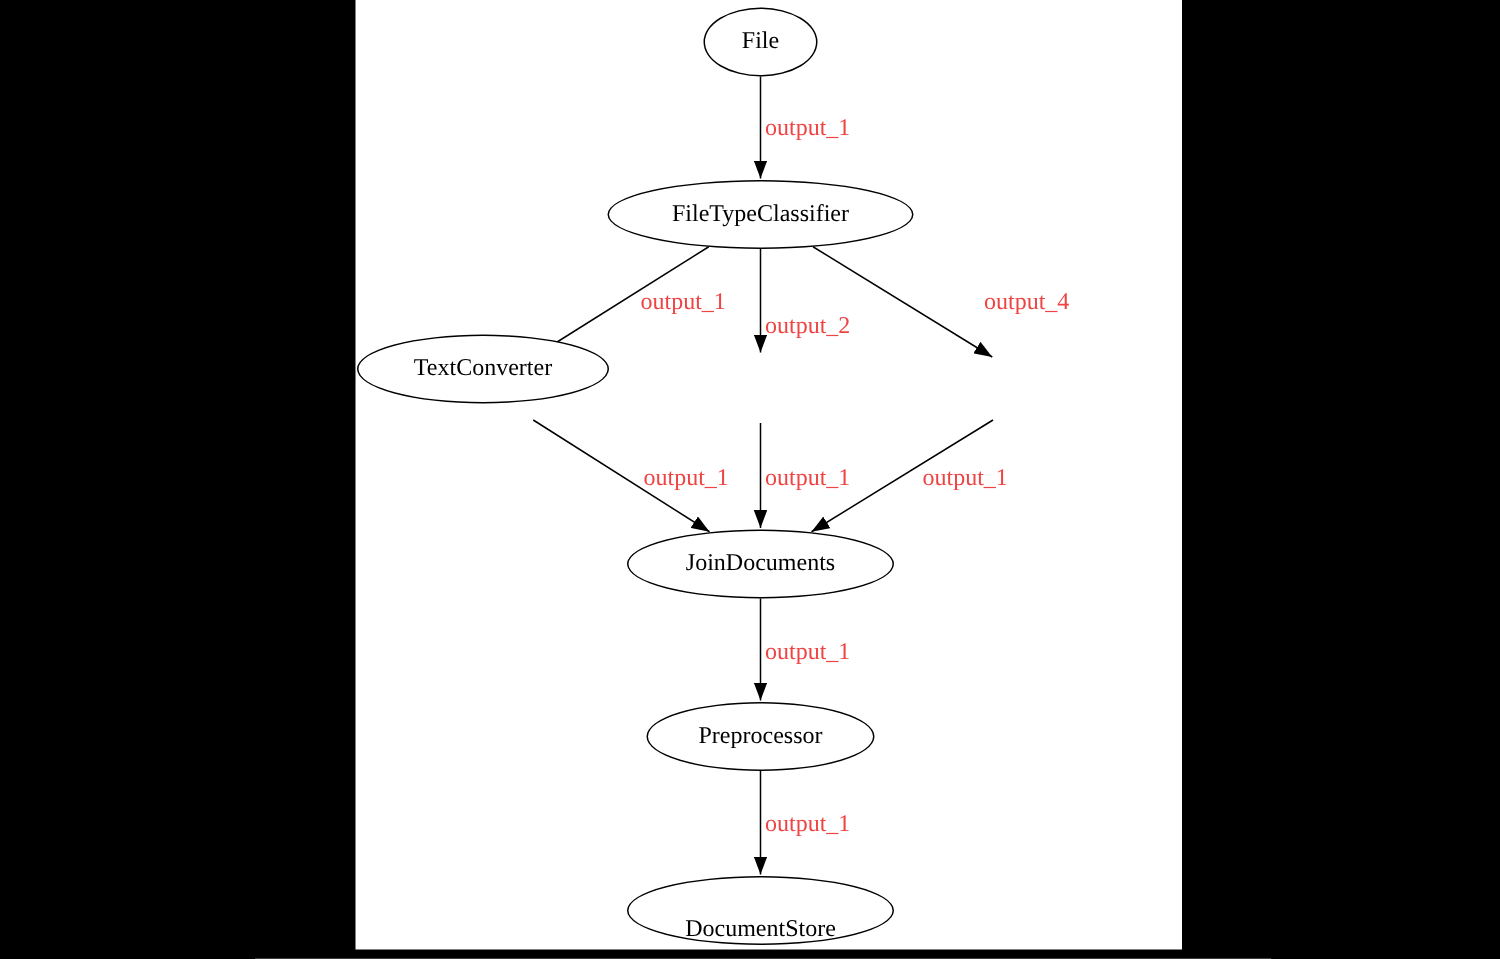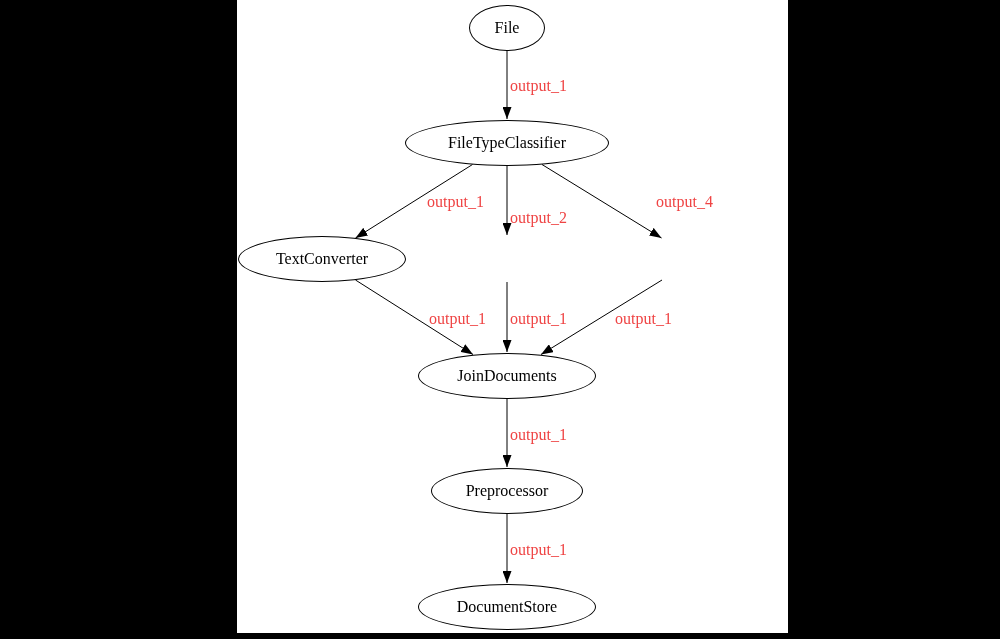--- a/index.html
+++ b/index.html
@@ -72,35 +72,35 @@
     </svg>
 
     <div class="node" style="left:232px; top:5px; width:76px; height:46px;">
       <span class="node-label">File</span>
     </div>
 
     <div class="node" style="left:168px; top:120px; width:204px; height:46px;">
       <span class="node-label">FileTypeClassifier</span>
     </div>
 
-    <div class="node" style="left:1px; top:236px; width:168px; height:46px;">
+    <div class="node" style="left:1px; top:223px; width:168px; height:46px;">
       <span class="node-label">TextConverter</span>
     </div>
 
 
 
     <div class="node" style="left:194px; top:468px; width:152px; height:46px;">
       <span class="node-label">Preprocessor</span>
     </div>
 
     <div class="node" style="left:181px; top:353px; width:178px; height:46px;">
       <span class="node-label">JoinDocuments</span>
     </div>
 
-    <div class="node" style="left:181px; top:584px; width:178px; height:46px;">
+    <div class="node" style="left:181px; top:584px; width:178px; height:46px;align-items:flex-end;">
       <span class="node-label">DocumentStore</span>
     </div>
 
     <div class="edge-label" style="left:273px; top:77px;">output_1</div>
     <div class="edge-label" style="left:190px; top:193px;">output_1</div>
     <div class="edge-label" style="left:273px; top:193px;margin-top:16px;">output_2</div>
     <div class="edge-label" style="left:378px; top:193px;margin-left:41px;">output_4</div>
     <div class="edge-label" style="left:192px; top:310px;">output_1</div>
     <div class="edge-label" style="left:273px; top:310px;">output_1</div>
     <div class="edge-label" style="left:378px; top:310px;">output_1</div>

